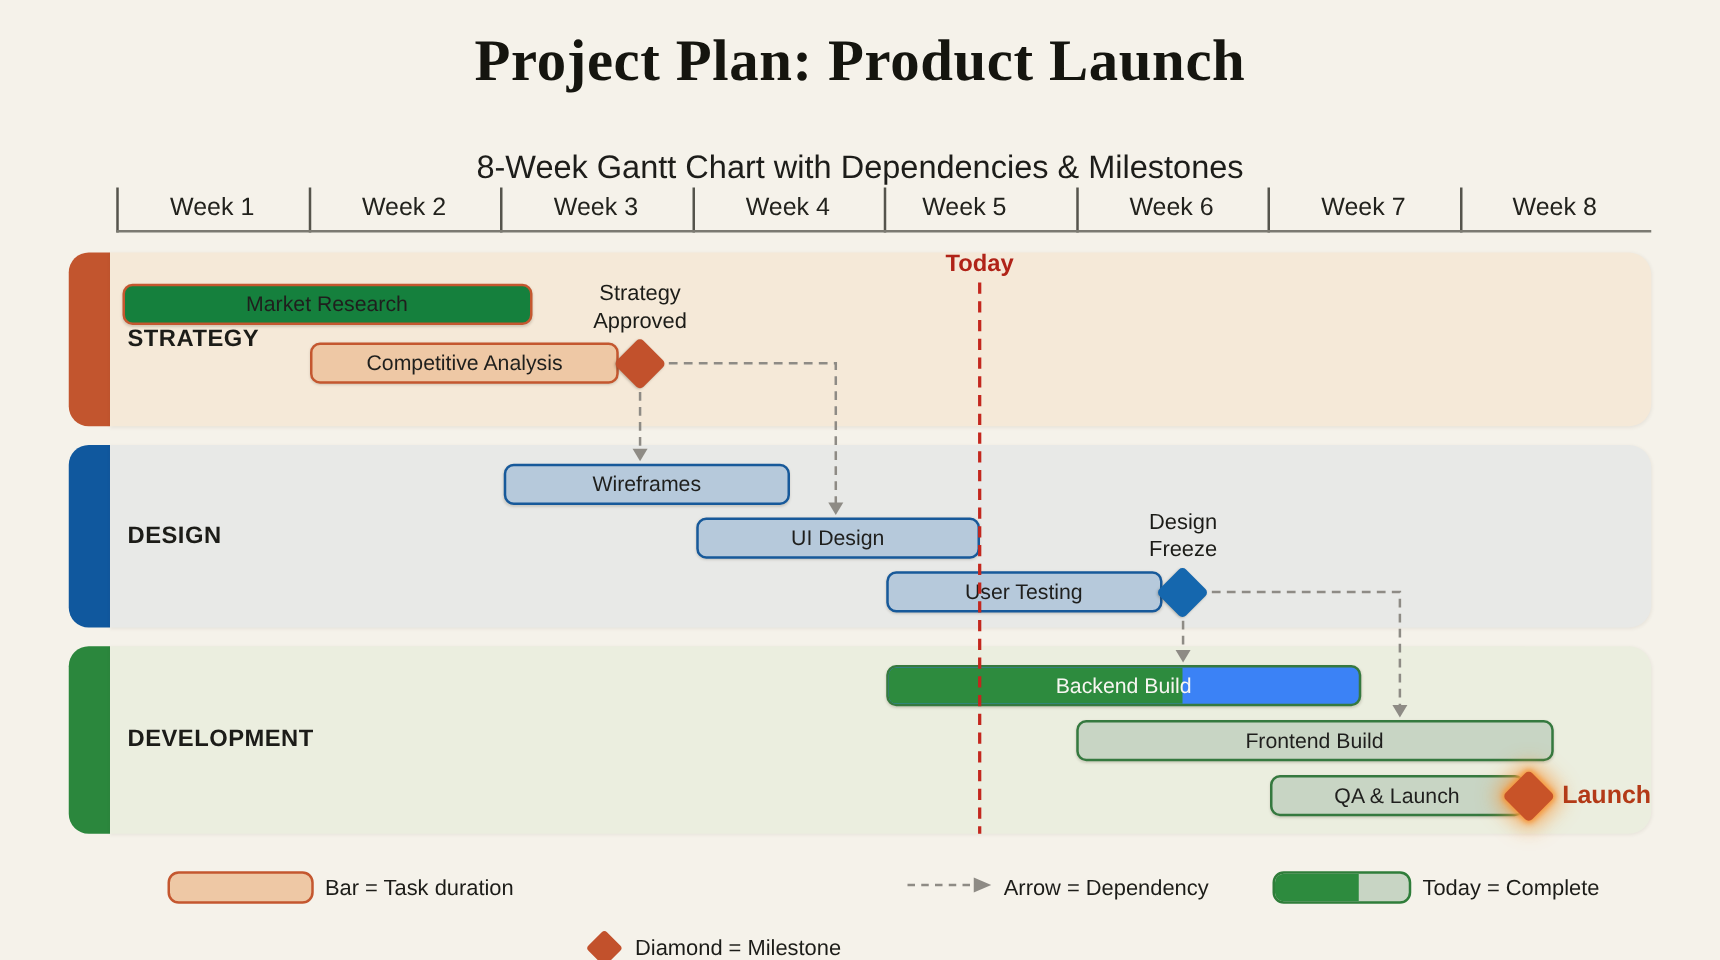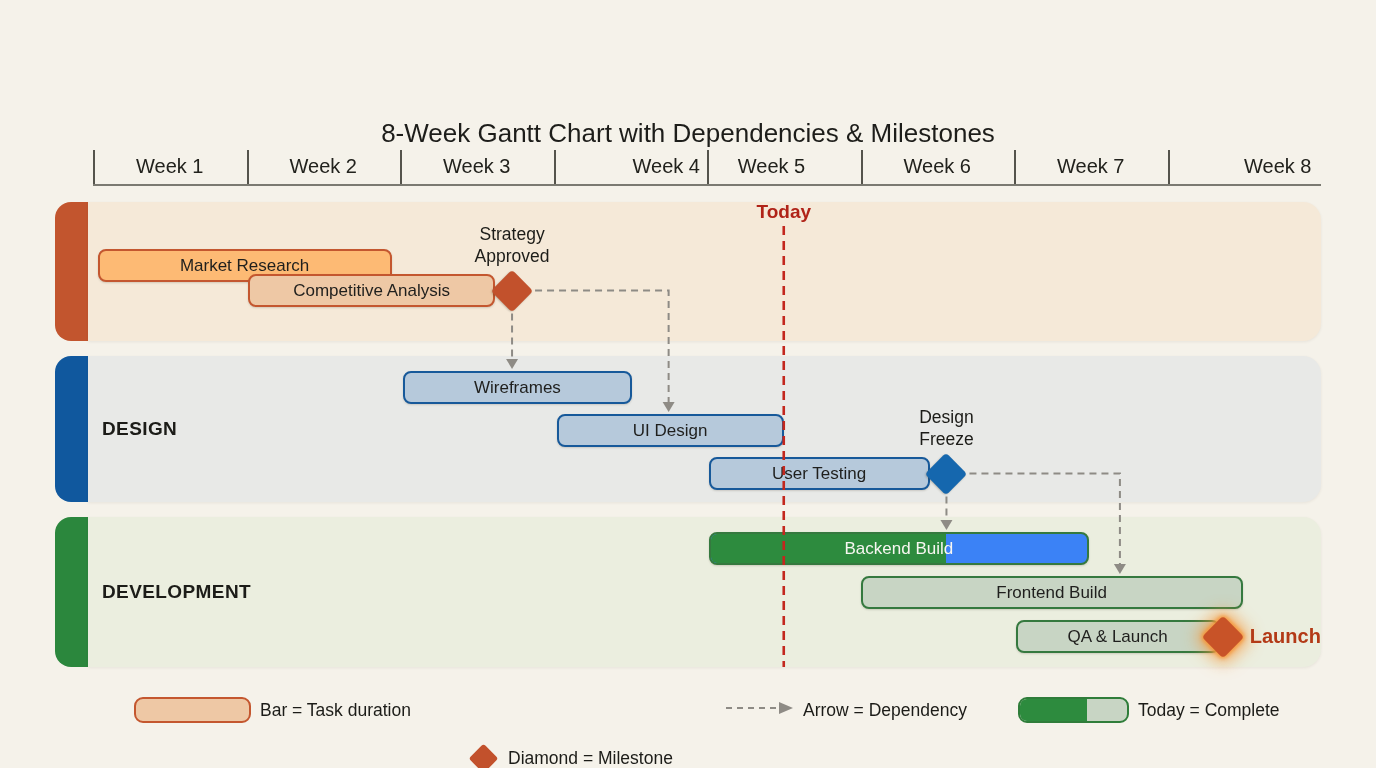--- a/index.html
+++ b/index.html
@@ -47,45 +47,46 @@
   .sw-bar{width:117px;height:26px;box-sizing:border-box;border:2px solid;border-radius:9px;}
   .sw-diamond{width:21px;height:21px;border-radius:3px;transform:rotate(45deg);margin:0 5px;}
   .sw-filled{position:relative;width:111px;height:26px;box-sizing:border-box;
     border:2px solid;border-radius:9px;overflow:hidden;}
   .sw-filled-inner{position:absolute;left:0;top:0;bottom:0;border-radius:6px 0 0 6px;}
 </style>
 </head>
 <body>
 
 <div id="stage">
+  <div class="title">Project Plan: Product Launch</div>
   <div class="subtitle">8-Week Gantt Chart with Dependencies &amp; Milestones</div>
   <div id="weekHeader">
       <div class="week-tick" style="left: 93px;"></div>
       <div class="week-cell" style="left: 93px; width: 153.5px;">Week 1</div>
       <div class="week-tick" style="left: 246.5px;"></div>
       <div class="week-cell" style="left: 246.5px; width: 153.5px;">Week 2</div>
       <div class="week-tick" style="left: 400px;"></div>
       <div class="week-cell" style="left: 400px; width: 153.5px;">Week 3</div>
       <div class="week-tick" style="left: 553.5px;"></div>
-      <div class="week-cell" style="left: 553.5px; width: 153.5px; margin-left: 36px;">Week 4</div>
+      <div class="week-cell" style="left: 553.5px; width: 153.5px;">Week 4</div>
       <div class="week-tick" style="left: 707px;"></div>
       <div class="week-cell" style="left: 707px; width: 129px;">Week 5</div>
       <div class="week-tick" style="left: 860.5px;"></div>
       <div class="week-cell" style="left: 860.5px; width: 153.5px;">Week 6</div>
       <div class="week-tick" style="left: 1014px;"></div>
       <div class="week-cell" style="left: 1014px; width: 153.5px;">Week 7</div>
       <div class="week-tick" style="left: 1167.5px;"></div>
-      <div class="week-cell" style="left: 1153px; width: 153.5px; padding-left: 48px;">Week 8</div>
+      <div class="week-cell" style="left: 1119px; width: 153.5px; padding-left: 48px;">Week 8</div>
       <div class="header-underline" style="left: 93px; width: 1228px;"></div>
     </div>
   <div id="lanes">
       <div class="lane-accent" style="top: 202px; height: 139px; background: rgb(194, 85, 46);"></div>
       <div class="lane-bg" style="top: 202px; height: 139px; background: rgb(245, 233, 216);"></div>
       <div class="lane-label" style="top: 202px; height: 139px;">STRATEGY</div>
-      <div class="task-bar" style="left: 97.605px; top: 227px; width: 294px; background: #fdba74; border-color: rgb(196, 87, 47); margin-top: 22px;">
+      <div class="task-bar" style="left: 97.605px; top: 227px; width: 328px; background: #15803d; border-color: rgb(196, 87, 47);">
         <div class="task-label">Market Research</div>
       </div>
       <div class="task-bar" style="left: 248.035px; top: 274px; width: 247.135px; background: rgb(238, 200, 165); border-color: rgb(196, 87, 47);">
         <div class="task-label">Competitive Analysis</div>
       </div>
       <div class="diamond" style="left: 497.055px; top: 275.5px; background: rgb(194, 81, 44);"></div>
       <div class="ms-label" style="left: 427.055px; top: 222.5px;">Strategy
 Approved</div>
       <div class="lane-accent" style="top: 356px; height: 146px; background: rgb(16, 88, 158);"></div>
       <div class="lane-bg" style="top: 356px; height: 146px; background: rgb(232, 233, 231);"></div>

